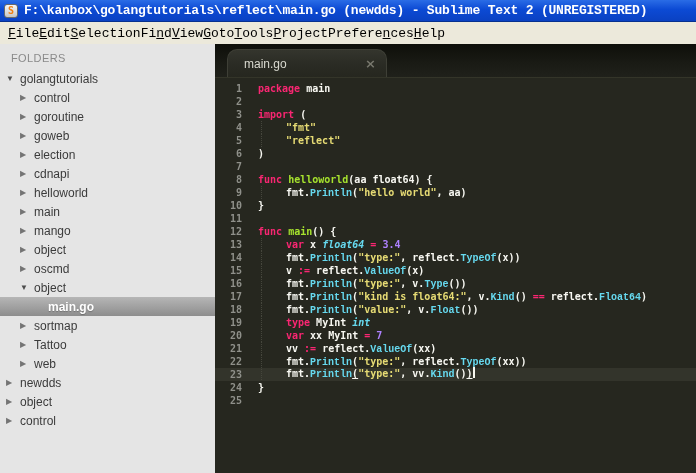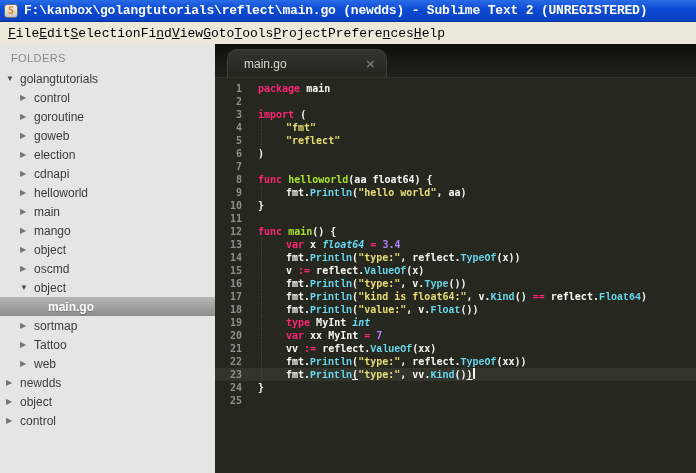--- a/index.html
+++ b/index.html
@@ -40,21 +40,21 @@
     border-bottom:1px solid #343529; }
   .tab { position:absolute; left:12px; bottom:0; width:160px; height:28px;
     background:linear-gradient(180deg,#34352d 0%,#2a2b24 55%,#26271f 100%);
     border:1px solid #3e3f36; border-bottom:none; border-radius:10px 10px 0 0;
     display:flex; align-items:center; padding:0 10px 0 16px;
     color:#d8d8cf; font:12px "Liberation Sans", sans-serif; }
   .tab-close { margin-left:auto; color:#77776d; font:bold 13px/13px "DejaVu Sans", sans-serif; cursor:default; }
 
   .code { flex:1; padding-top:4px; font:bold 10px/13px "DejaVu Sans Mono", monospace; white-space:pre; overflow:hidden; }
   .code-row { display:flex; height:13px; }
-  .code-row.active { background:#33342b; }
+  .code-row.active { background:#33342b;align-items:flex-end; }
   .gut { width:27px; flex:none; text-align:right; color:#8f908a; }
   .src { padding-left:16px; }
   .ind { display:inline-block; width:25px; height:13px; margin-left:3px; border-left:1px dotted #45463c; vertical-align:top; }
 
   .k  { color:#f92672;text-align:right; }                       
   .f  { color:#a6e22e; }                       
   .s  { color:#e6db74; }                       
   .c  { color:#66d9ef;font-family:Liberation Mono, monospace; }                       
   .ci { color:#66d9ef; font-style:italic; }    
   .n  { color:#ae81ff; }                       

